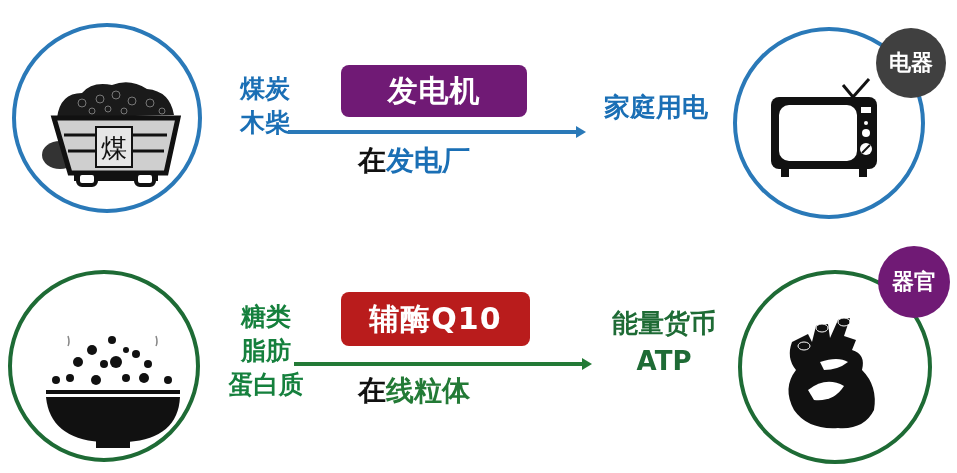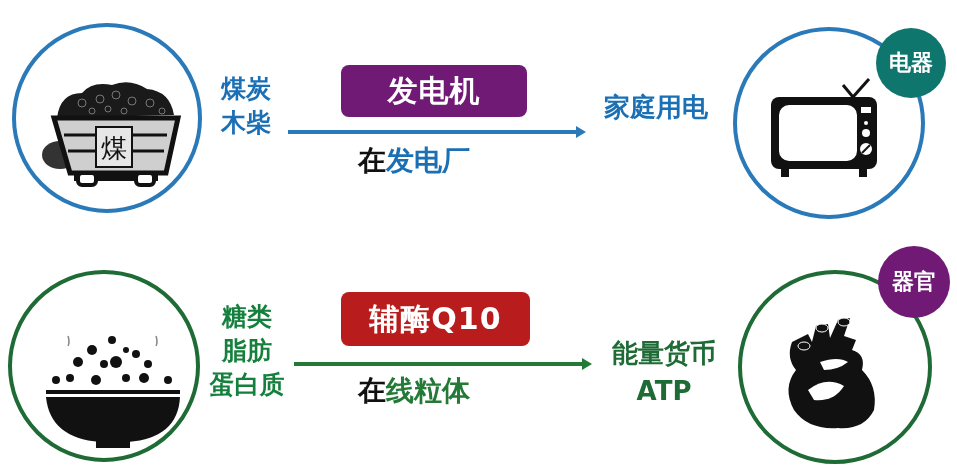--- a/index.html
+++ b/index.html
@@ -1,19 +1,19 @@
 <!DOCTYPE html>
 <html><head>
 <meta charset="utf-8">
 <style>
   html, body { margin: 0; padding: 0; background: #ffffff; }
   body { width: 957px; height: 473px; position: relative; overflow: hidden;
          font-family: "DejaVu Sans", "Liberation Sans", sans-serif; }
   .circle { position: absolute; border-radius: 50%; background: #fff; box-sizing: border-box; }
-  .src-text { position: absolute; font-weight: bold; font-size: 25px; line-height: 34px; text-align: center; }
+  .src-text { position: absolute; font-weight: bold; font-size: 25px; line-height: 34px; text-align: center; margin-left: 19px; }
   .badge { position: absolute; border-radius: 8px; color: #fff; font-weight: bold;
            font-size: 30px; display: flex; align-items: center; justify-content: center; letter-spacing: 1px; }
   .arrow-line { position: absolute; height: 4px; }
   .arrow-head { position: absolute; width: 0; height: 0; border-top: 6px solid transparent; border-bottom: 6px solid transparent; }
   .loc-text { position: absolute; font-weight: bold; font-size: 28px; text-align: left; }
   .out-text { position: absolute; font-weight: bold; font-size: 26px; line-height: 38px; text-align: center; }
   .tag { position: absolute; border-radius: 50%; color: #fff; font-weight: bold; font-size: 22px;
          display: flex; align-items: center; justify-content: center; }
 </style>
 </head>
@@ -83,21 +83,21 @@
       <circle cx="133" cy="96" r="2" fill="#fff"></circle>
       <circle cx="133" cy="106" r="4" fill="#fff"></circle>
       <circle cx="133" cy="122" r="6" fill="#fff"></circle>
       <line x1="129" y1="126" x2="137" y2="118" stroke="#111" stroke-width="2"></line>
 
       <rect x="48" y="142" width="8" height="8" fill="#111"></rect>
       <rect x="126" y="142" width="8" height="8" fill="#111"></rect>
     </svg>
   </div>
 
-  <div class="tag" style="left:876px; top:28px; width:70px; height:70px; background:#0f766e;">
+  <div class="tag" style="left:876px; top:28px; width:70px; height:70px; background:#404040;">
     <span>电器</span>
   </div>
 </div>
 
 <div>
 
   <div class="circle" style="left:8px; top:270px; width:192px; height:192px; border:4px solid #1e6b35;">
     <svg width="192" height="192" viewBox="0 0 192 192" style="position:absolute; left:-4px; top:-4px;">
       <g fill="#111">
         <circle cx="104" cy="70" r="4"></circle>
@@ -133,21 +133,21 @@
     <span>辅酶Q10</span>
   </div>
 
   <div class="arrow-line" style="left:294px; top:362px; width:290px; background:#237a36;"></div>
   <div class="arrow-head" style="left:582px; top:358px; border-left:10px solid #237a36;"></div>
 
   <div class="loc-text" style="left:358px; top:372px; width:160px;">
     <span style="color:#111;">在</span><span style="color:#237a36;">线粒体</span>
   </div>
 
-  <div class="out-text" style="left:598px; top:334px; width:132px; color:#1e6b35;">
+  <div class="out-text" style="left:598px; top:304px; width:132px; color:#1e6b35;">
     <div>能量货币</div>
     <div>ATP</div>
   </div>
 
   <div class="circle" style="left:738px; top:270px; width:194px; height:194px; border:4px solid #1e6b35;">
     <svg width="194" height="194" viewBox="0 0 194 194" style="position:absolute; left:-4px; top:-4px;">
       <path d="M54 72 L70 64 L74 72 L78 56 L90 54 L92 68 L100 50 L112 48 L106 66 L118 70 L114 80
                Q128 84 124 100 Q140 116 136 140 Q126 160 100 158 Q70 160 56 140 Q44 118 58 100 Q48 88 54 72 Z" fill="#111"></path>
       <path d="M82 92 Q100 86 110 92 Q100 100 86 100 Z" fill="#fff"></path>
       <path d="M70 120 Q88 106 106 116 Q96 132 76 130 Z" fill="#fff"></path>

